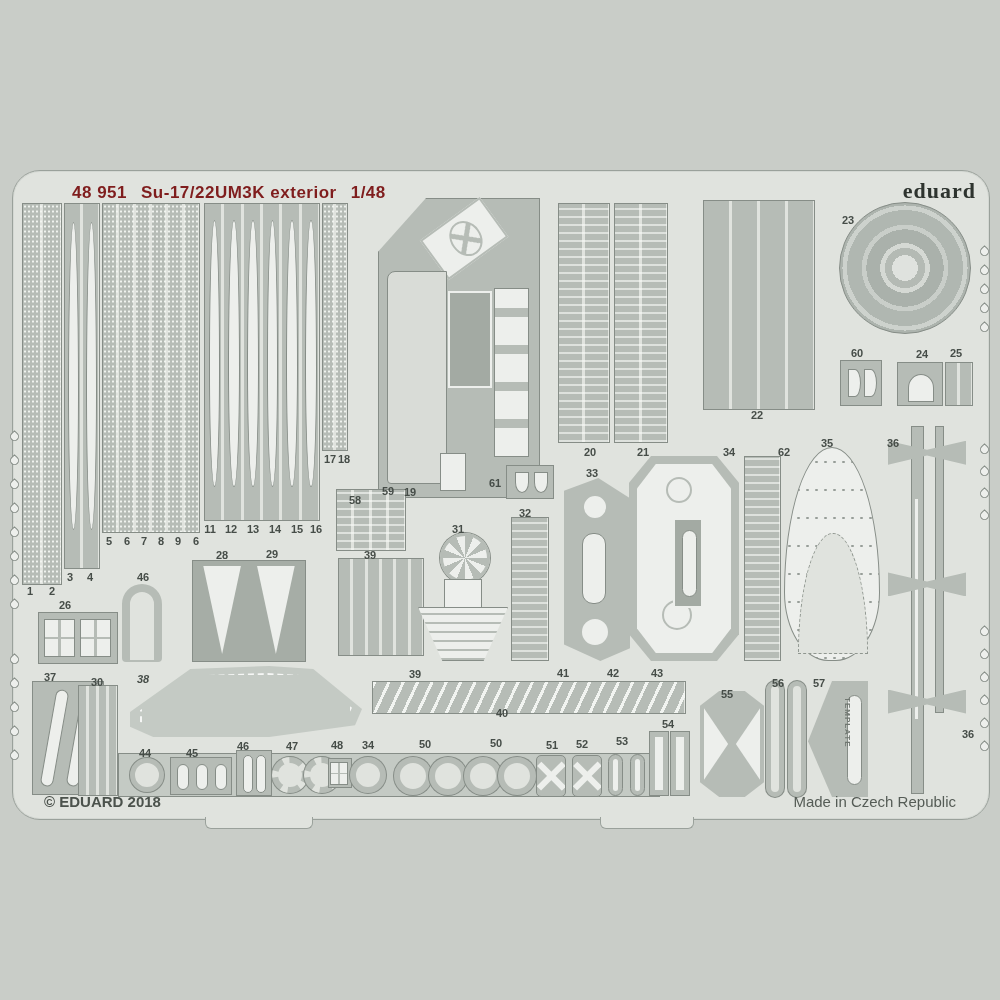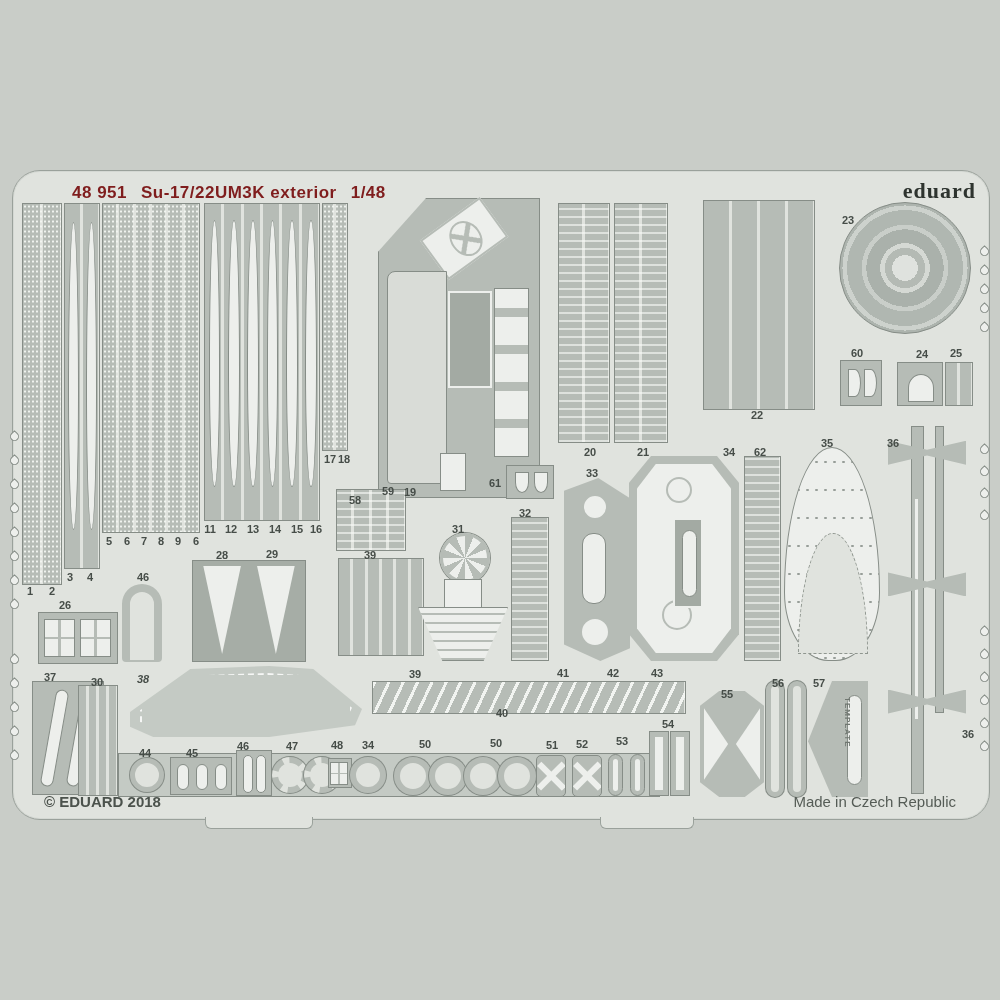--- a/index.html
+++ b/index.html
@@ -276,21 +276,21 @@
       <span class="plabel" style="left: 143px; top: 577px;">46</span>
       <span class="plabel" style="left: 222px; top: 555px;">28</span>
       <span class="plabel" style="left: 272px; top: 554px;">29</span>
       <span class="plabel" style="left: 355px; top: 500px;">58</span>
       <span class="plabel" style="left: 388px; top: 491px;">59</span>
       <span class="plabel" style="left: 495px; top: 483px;">61</span>
       <span class="plabel" style="left: 458px; top: 529px;">31</span>
       <span class="plabel" style="left: 525px; top: 513px;">32</span>
       <span class="plabel" style="left: 592px; top: 473px;">33</span>
       <span class="plabel" style="left: 685px; top: 452px; margin-left: 44px;">34</span>
-      <span class="plabel" style="left: 760px; top: 452px;">62</span>
+      <span class="plabel" style="left: 760px; top: 452px; padding-left: 48px;">62</span>
       <span class="plabel" style="left: 827px; top: 443px;">35</span>
       <span class="plabel" style="left: 893px; top: 443px;">36</span>
       <span class="plabel" style="left: 50px; top: 677px;">37</span>
       <span class="plabel" style="left: 97px; top: 682px;">30</span>
       <span class="plabel" style="left: 143px; top: 679px; font-style: italic;">38</span>
       <span class="plabel" style="left: 370px; top: 555px;">39</span>
       <span class="plabel" style="left: 415px; top: 674px;">39</span>
       <span class="plabel" style="left: 502px; top: 673px; margin-top: 40px;">40</span>
       <span class="plabel" style="left: 563px; top: 673px;">41</span>
       <span class="plabel" style="left: 613px; top: 673px;">42</span>

